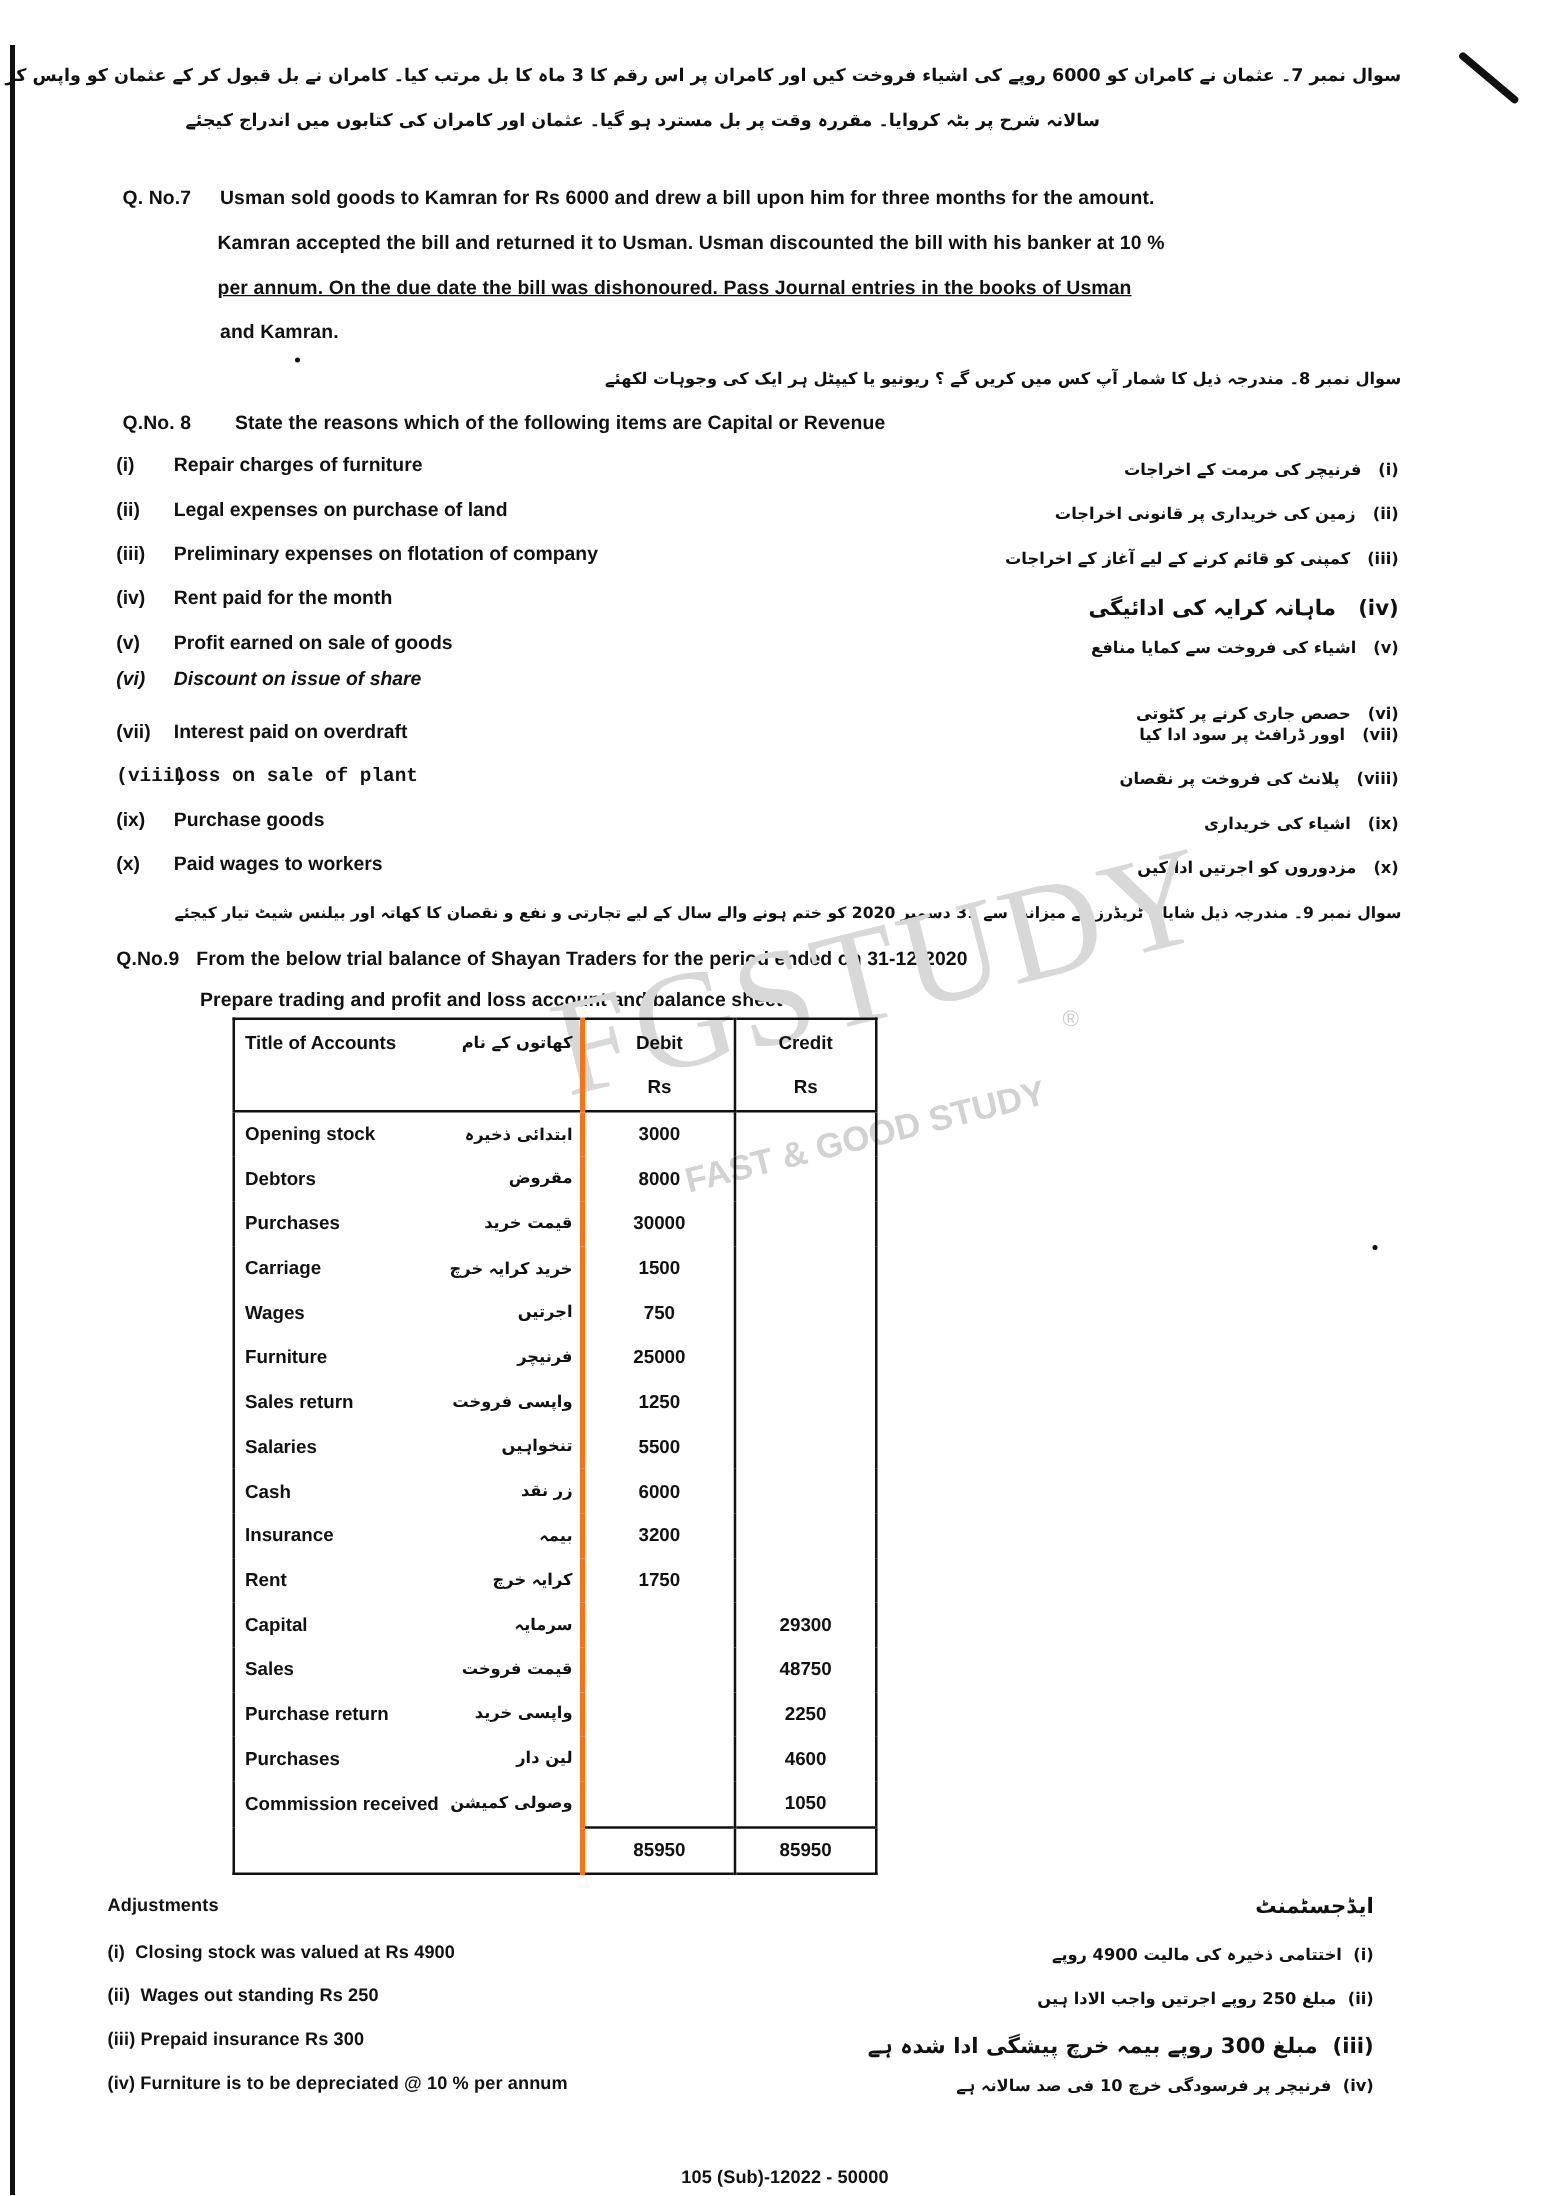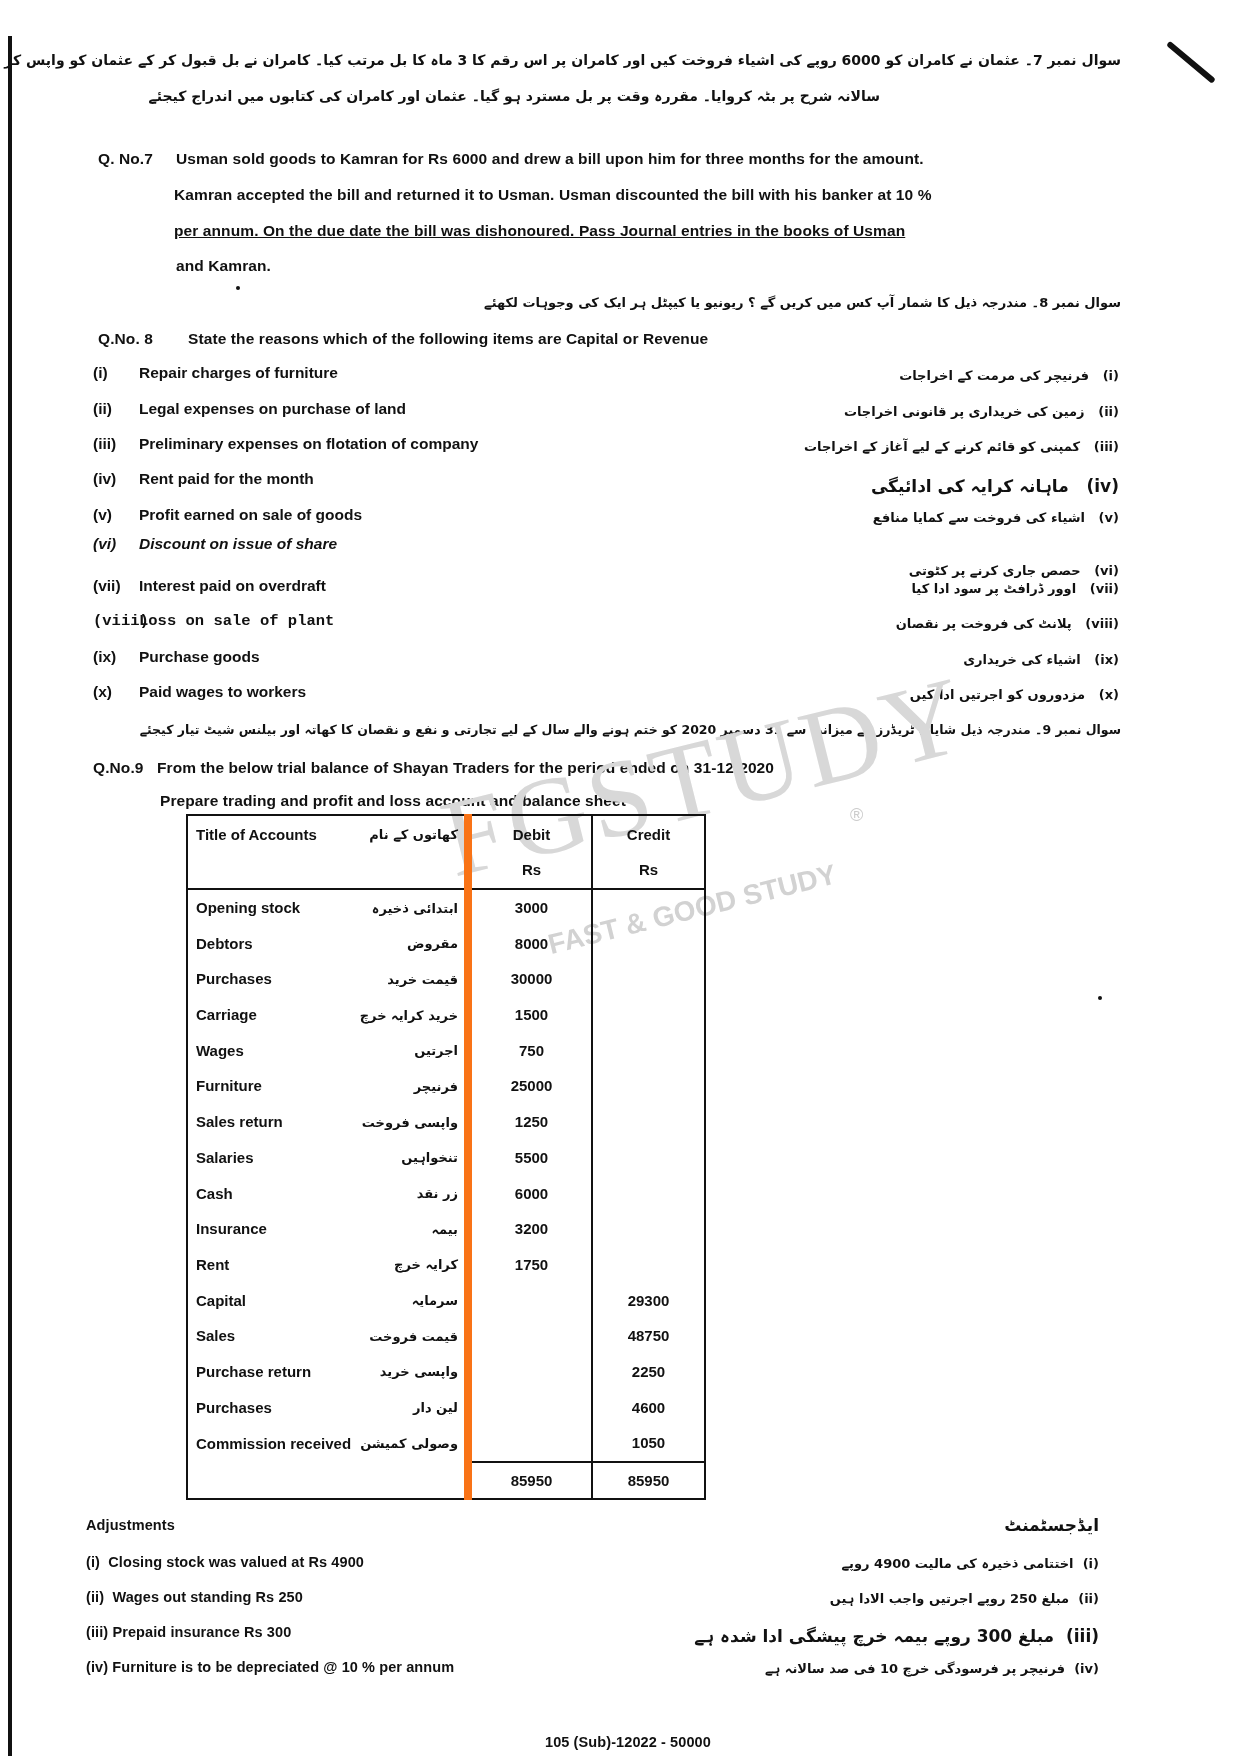--- a/index.html
+++ b/index.html
@@ -7,21 +7,21 @@
        font-family:"Liberation Sans","DejaVu Sans",sans-serif;color:#111;font-weight:bold;}
   .abs{position:absolute;}
   .urdu{direction:rtl;font-family:"DejaVu Sans",sans-serif;font-weight:bold;font-size:15px;white-space:nowrap;}
   .en{font-size:15.5px;white-space:nowrap;letter-spacing:0.1px;}
   .leftbar{position:absolute;left:8px;top:36px;width:4px;height:1720px;background:#111;}
   .pen{position:absolute;left:1168px;top:40px;width:60px;height:6px;background:#111;transform:rotate(40deg);transform-origin:left center;border-radius:3px;}
   .num{display:inline-block;width:46px;}
   .q8row{position:absolute;left:93px;font-size:15.5px;}
   table.tb{position:absolute;left:186px;top:814px;border-collapse:collapse;border:2px solid #111;}
   table.tb td{padding:0 8px;font-size:15px;height:35.7px;vertical-align:middle;}
-  table.tb td.acc{width:260px;border-right:8px solid #f97316;position:relative;}
+  table.tb td.acc{width:260px;border-right:4px solid #f97316;position:relative;}
   table.tb td.dr{width:103px;text-align:center;border-right:2px solid #111;}
   table.tb td.cr{width:95px;text-align:center;}
   table.tb tr.head td{height:36px;}
   table.tb tr.head2 td{border-bottom:2px solid #111;}
   table.tb tr.total td.dr, table.tb tr.total td.cr{border-top:2px solid #111;}
   .acc .u{position:absolute;right:6px;top:50%;transform:translateY(-50%);direction:rtl;font-family:"DejaVu Sans",sans-serif;font-size:13px;}
   .watermark{position:absolute;left:430px;top:780px;font-family:"Liberation Serif",serif;font-size:110px;color:#d8d8d8;letter-spacing:4px;transform:rotate(-14deg);transform-origin:left top;font-weight:normal;pointer-events:none;}
   .watermark2{position:absolute;left:545px;top:930px;font-size:28px;color:#d2d2d2;transform:rotate(-14deg);transform-origin:left top;font-weight:bold;pointer-events:none;}
   .reg{position:absolute;left:850px;top:805px;font-size:18px;color:#ccc;font-weight:normal;}
   .dot{position:absolute;width:4px;height:4px;border-radius:2px;background:#111;}

